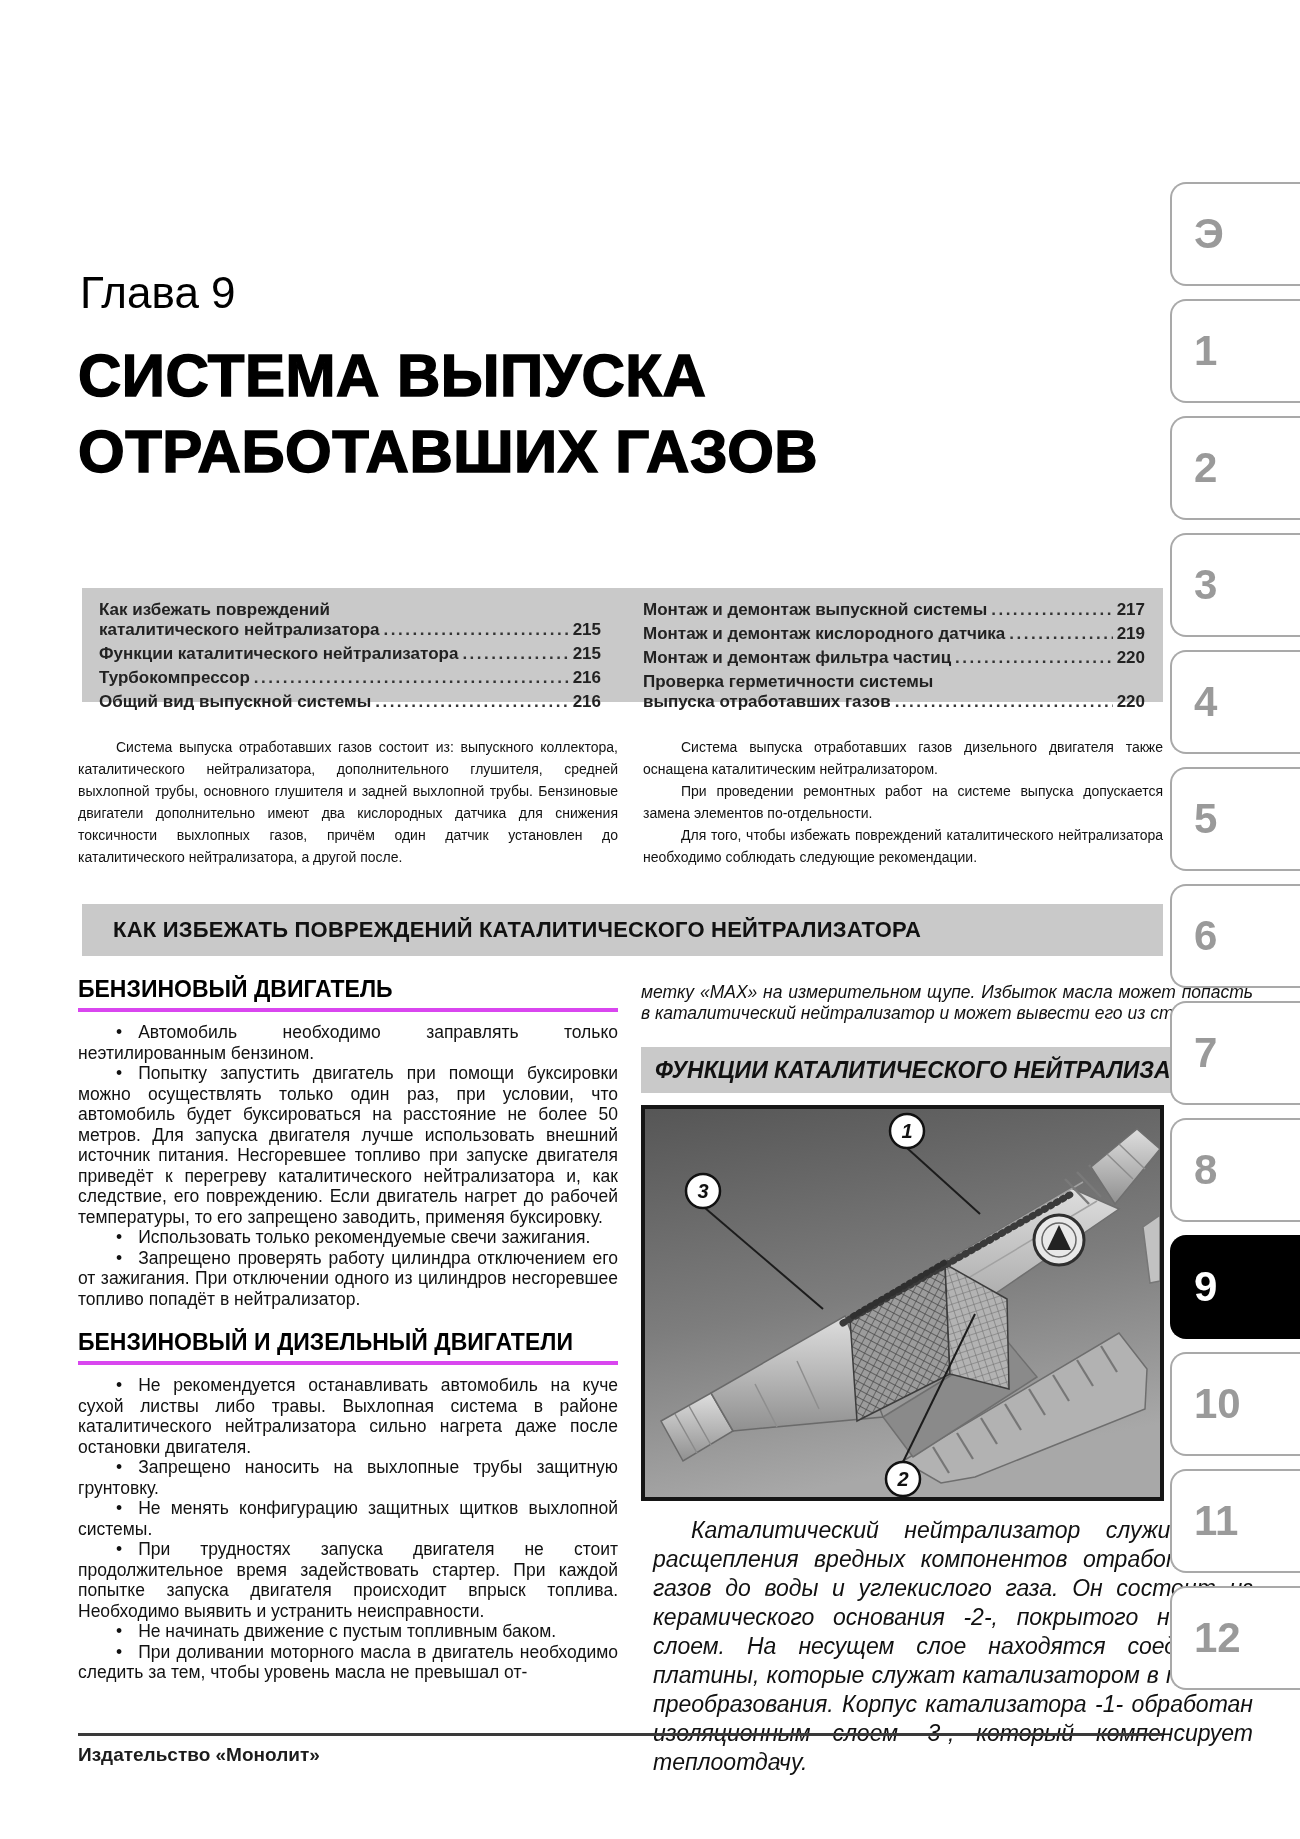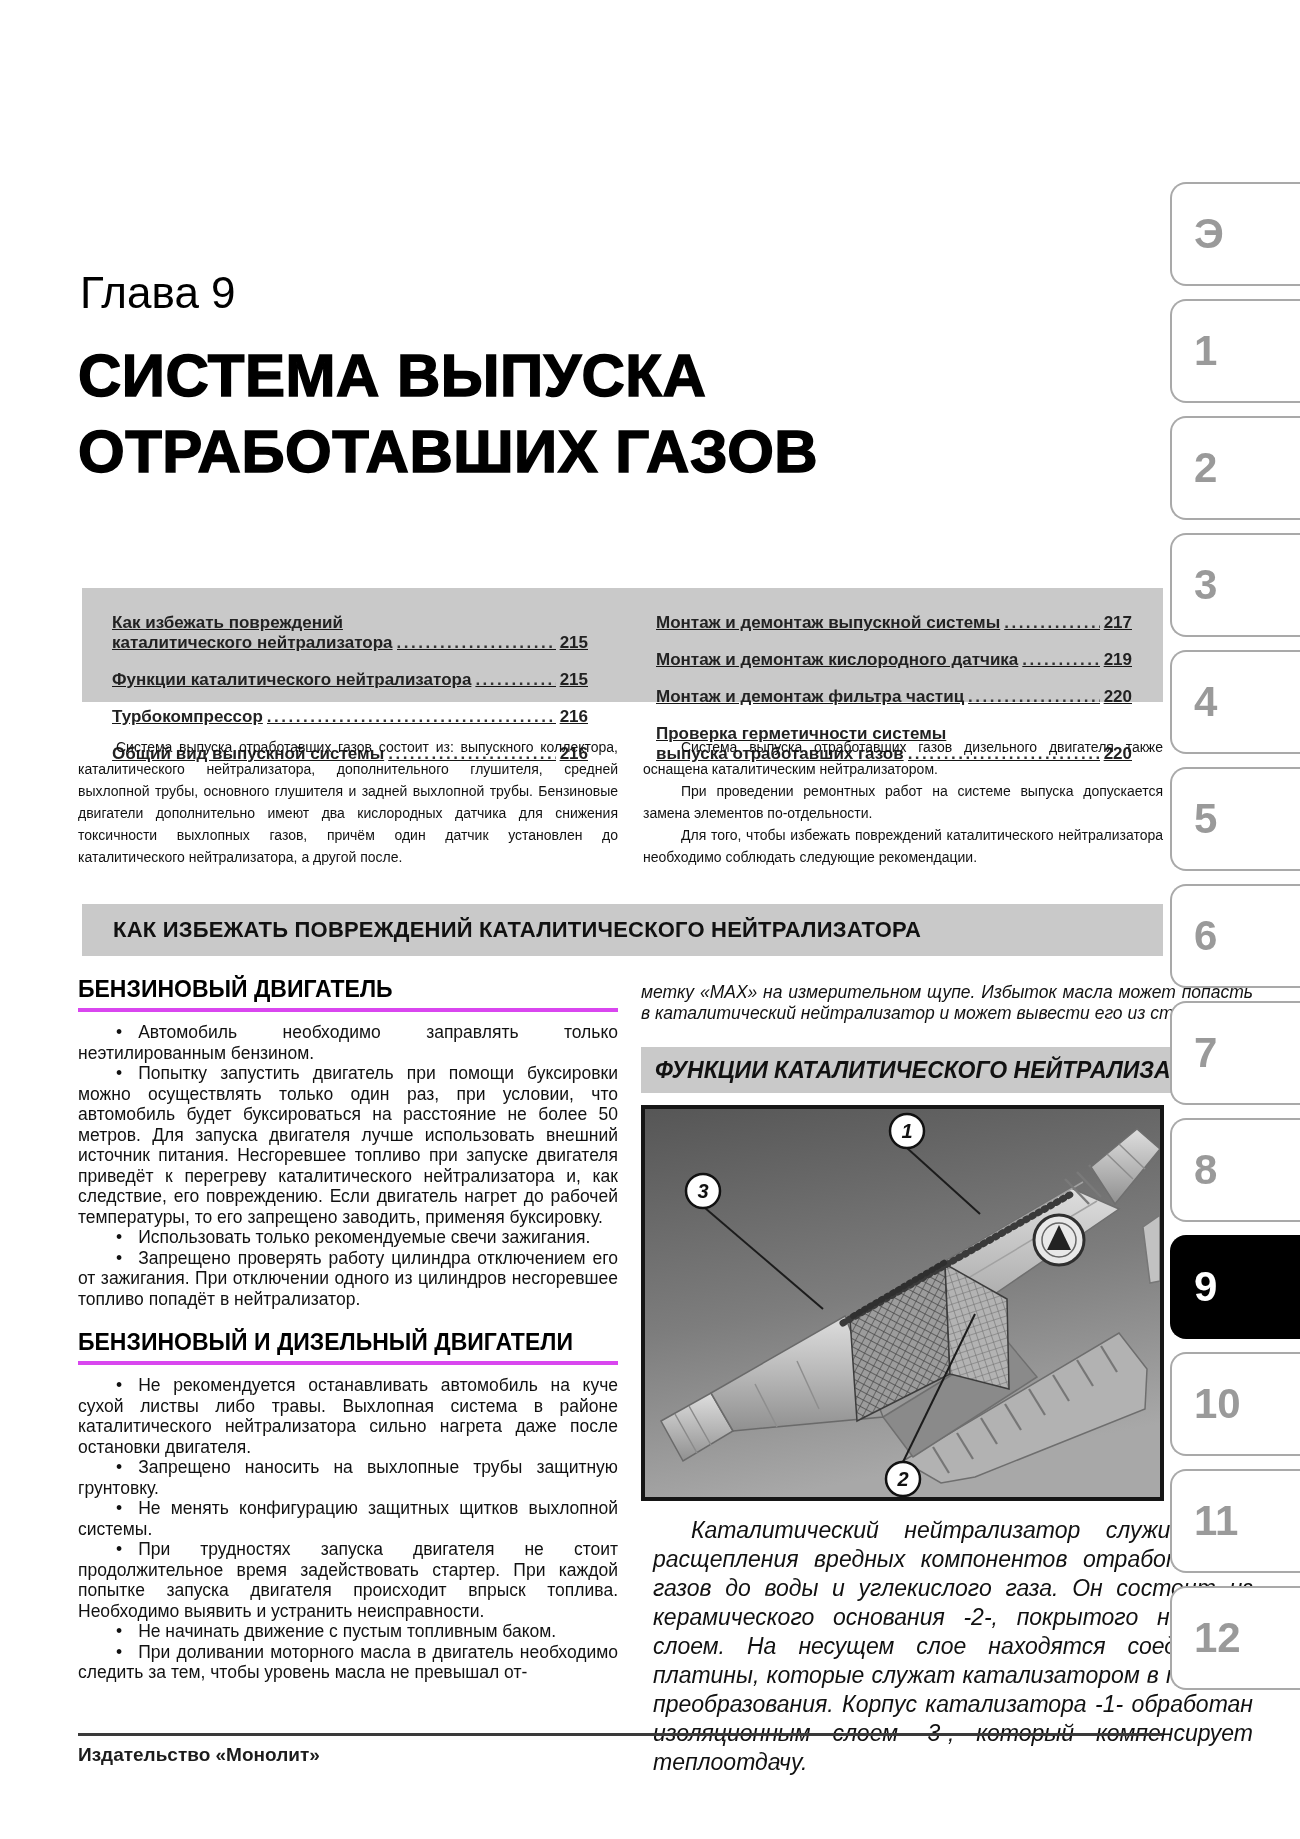--- a/index.html
+++ b/index.html
@@ -8,21 +8,21 @@
     font-family:"Liberation Sans", sans-serif;color:#151515;overflow:hidden;
   }
   
   .chapter{position:absolute;left:80px;top:268px;font-size:44px;font-weight:400;color:#000000;}
   .page-title{position:absolute;left:78px;top:338px;font-size:60px;line-height:76px;
     font-weight:bold;-webkit-text-stroke:1.5px #000;color:#000;letter-spacing:.5px;}
   
   .toc{position:absolute;left:82px;top:588px;width:1081px;height:114px;background:#c9c9c9;
     box-sizing:border-box;padding:8px 12px 0 13px;display:flex;gap:34px;}
   .toc-col{width:510px;}
-  .toc-entry{margin:17px;text-decoration:underline;}
+  .toc-entry{margin:4px;}
   .toc-line{font-size:17px;line-height:20px;font-weight:bold;color:#222;}
   .toc-line-last{display:flex;align-items:baseline;}
   .toc-label{white-space:nowrap;}
   .toc-dots{flex:1;overflow:hidden;white-space:nowrap;margin:0 4px;color:#333;}
   .toc-dots::after{content:"......................................................................................................................";letter-spacing:2.5px;font-weight:bold;}
   .toc-page{white-space:nowrap;}
   
   .textblock{position:absolute;font-size:14px;line-height:22px;text-align:justify;color:#111;}
   #intro-left{left:78px;top:736px;width:540px;}
   #intro-right{left:643px;top:736px;width:520px;}

